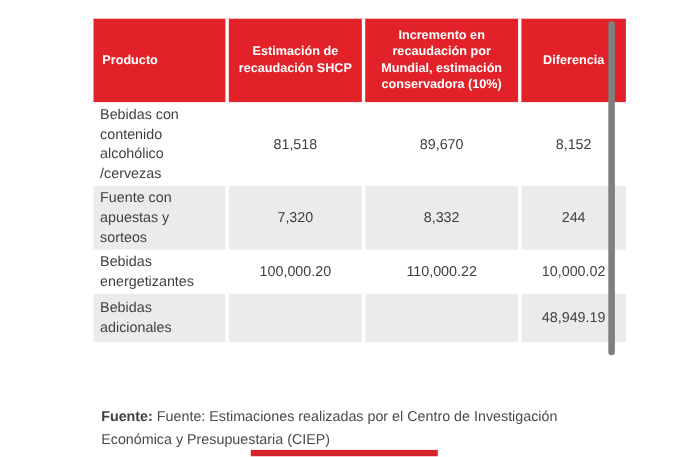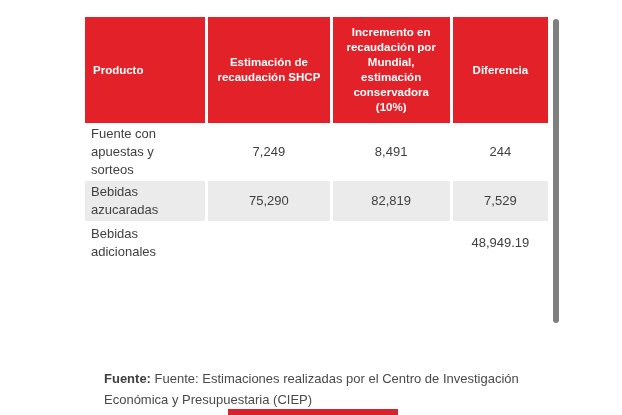--- a/index.html
+++ b/index.html
@@ -34,21 +34,21 @@
     font-size: 11.5px;
     font-weight: bold;
     line-height: 15px;
     text-align: center;
     padding: 8px 5px;
     height: 75px;
   }
   .data-table thead th.col-producto { text-align: left; padding-left: 8px; }
   .col-producto  { width: 120px; }
   .col-shcp      { width: 124px; }
-  .col-mundial   { width: 120px; }
+  .col-mundial   { width: 142px; }
   .col-diferencia{ width: 98px;  }
   .data-table tbody td {
     font-size: 13px;
     line-height: 18px;
     color: #3f3f3f;
     text-align: center;
     padding: 2px 5px;
   }
   .data-table tbody td.cell-producto {
     text-align: left;
@@ -66,21 +66,21 @@
     left: 553px; top: 19px;
     width: 6px; height: 304px;
   }
   .scrollbar-thumb {
     width: 6px; height: 100%;
     background: #7f7f7f;
     border-radius: 3px;
   }
   .source-note {
     position: absolute;
-    left: 104px; top: 368px;
+    left: 92px; top: 368px;
     width: 440px;
     font-size: 13px;
     line-height: 21px;
     color: #4a4a4a;
   }
   .source-note b { color: #3f3f3f; }
   .accent-bar {
     position: absolute;
     left: 228px; bottom: 0;
     width: 170px; height: 6px;
@@ -95,31 +95,37 @@
   <table class="data-table">
     <thead>
       <tr>
         <th class="col-producto">Producto</th>
         <th class="col-shcp">Estimación de recaudación SHCP</th>
         <th class="col-mundial">Incremento en recaudación por Mundial, estimación conservadora (10%)</th>
         <th class="col-diferencia">Diferencia</th>
       </tr>
     </thead>
     <tbody>
+      <tr class="row-tall">
+        <td class="cell-producto">Bebidas con contenido alcohólico /cervezas</td>
+        <td>81,518</td>
+        <td>89,670</td>
+        <td>8,152</td>
+      </tr>
       <tr class="row-med">
         <td class="cell-producto">Fuente con apuestas y sorteos</td>
-        <td>7,249</td>
-        <td>8,491</td>
+        <td>7,320</td>
+        <td>8,332</td>
         <td>244</td>
       </tr>
       <tr class="row-short">
-        <td class="cell-producto">Bebidas azucaradas</td>
-        <td>75,290</td>
-        <td>82,819</td>
-        <td>7,529</td>
+        <td class="cell-producto">Bebidas energetizantes</td>
+        <td>100,000.20</td>
+        <td>110,000.22</td>
+        <td>10,000.02</td>
       </tr>
       <tr class="row-last">
         <td class="cell-producto">Bebidas adicionales</td>
         <td></td>
         <td></td>
         <td>48,949.19</td>
       </tr>
     </tbody>
   </table>
 

